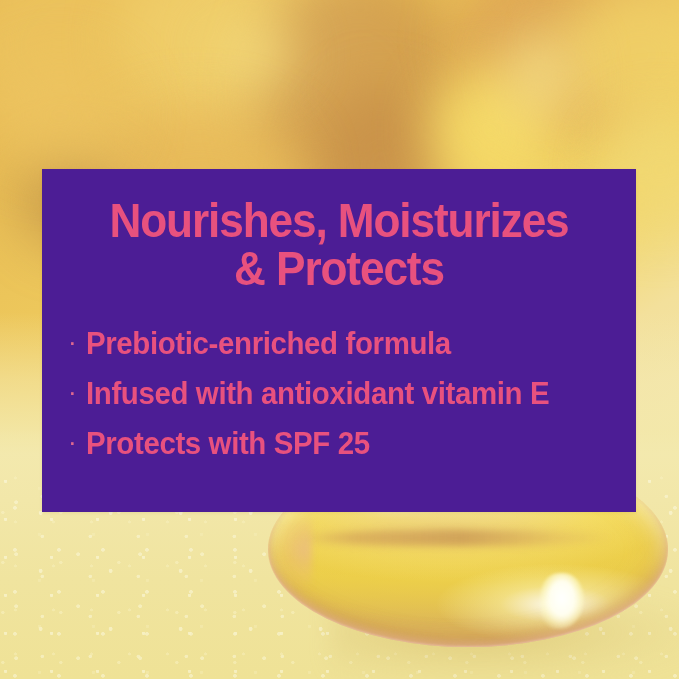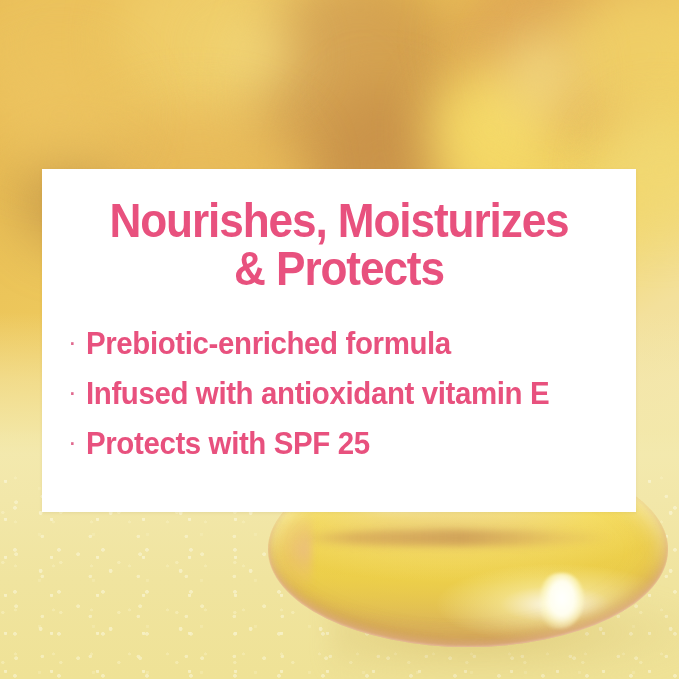--- a/index.html
+++ b/index.html
@@ -130,21 +130,21 @@
     position:absolute; left:1%; top:30%; width:40px; height:78px;
     background:radial-gradient(ellipse at 80% 50%, rgba(232,176,150,0.55) 0%, rgba(232,176,150,0) 72%);
     filter:blur(3px);
   }
 
   
   .card {
     position:absolute;
     left:42px; top:169px;
     width:594px; height:343px;
-    background:#ffffff;
+    background:#4c1d95;
     box-shadow:0 1px 3px rgba(120,95,40,0.10);
   }
 
   .headline {
     position:absolute;
     left:0; right:0; top:28px;
     text-align:center;
     color:#E8517E;
     font-family:"Liberation Sans", sans-serif;
     font-weight:bold;

